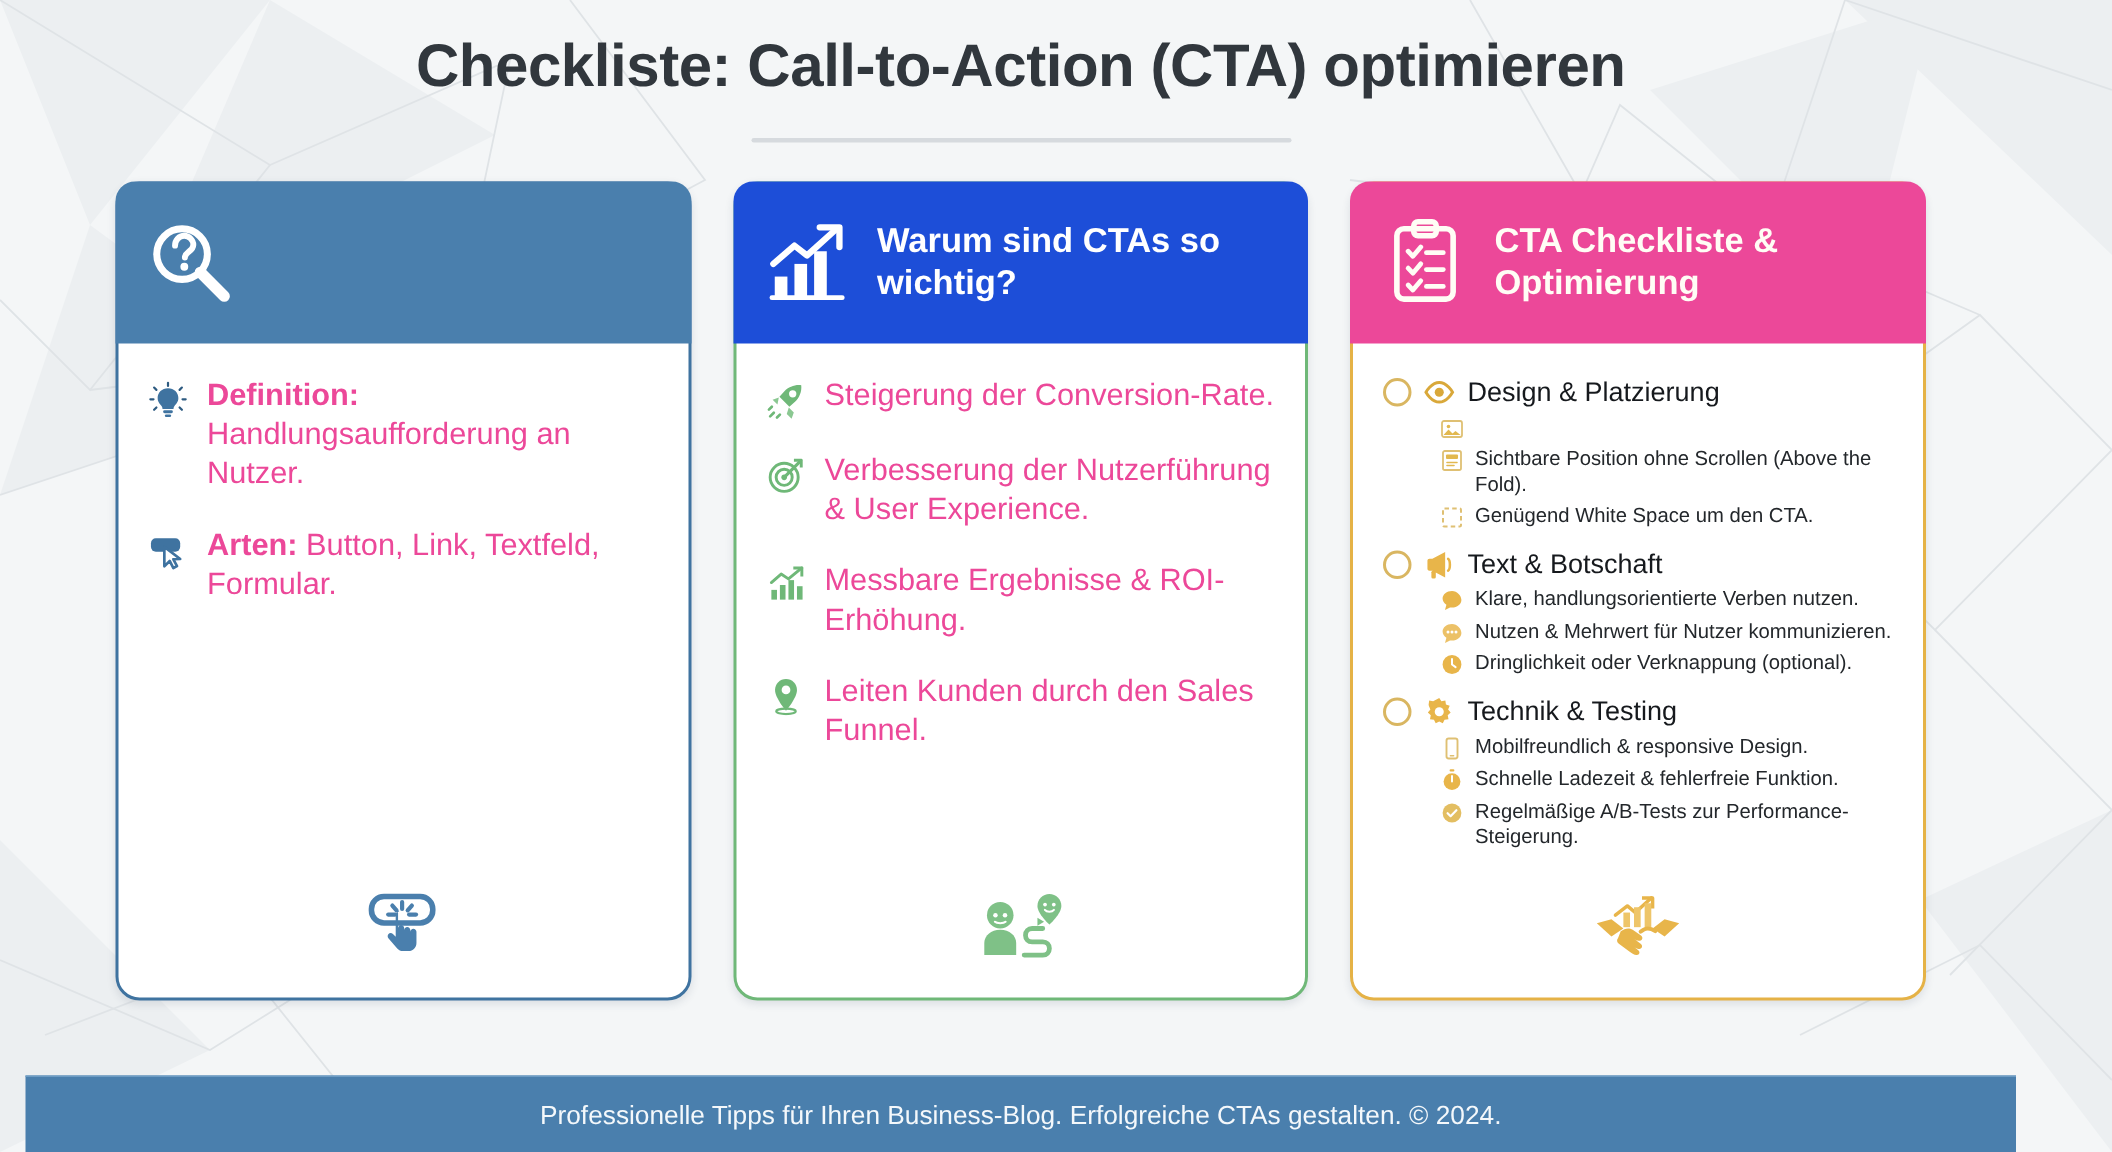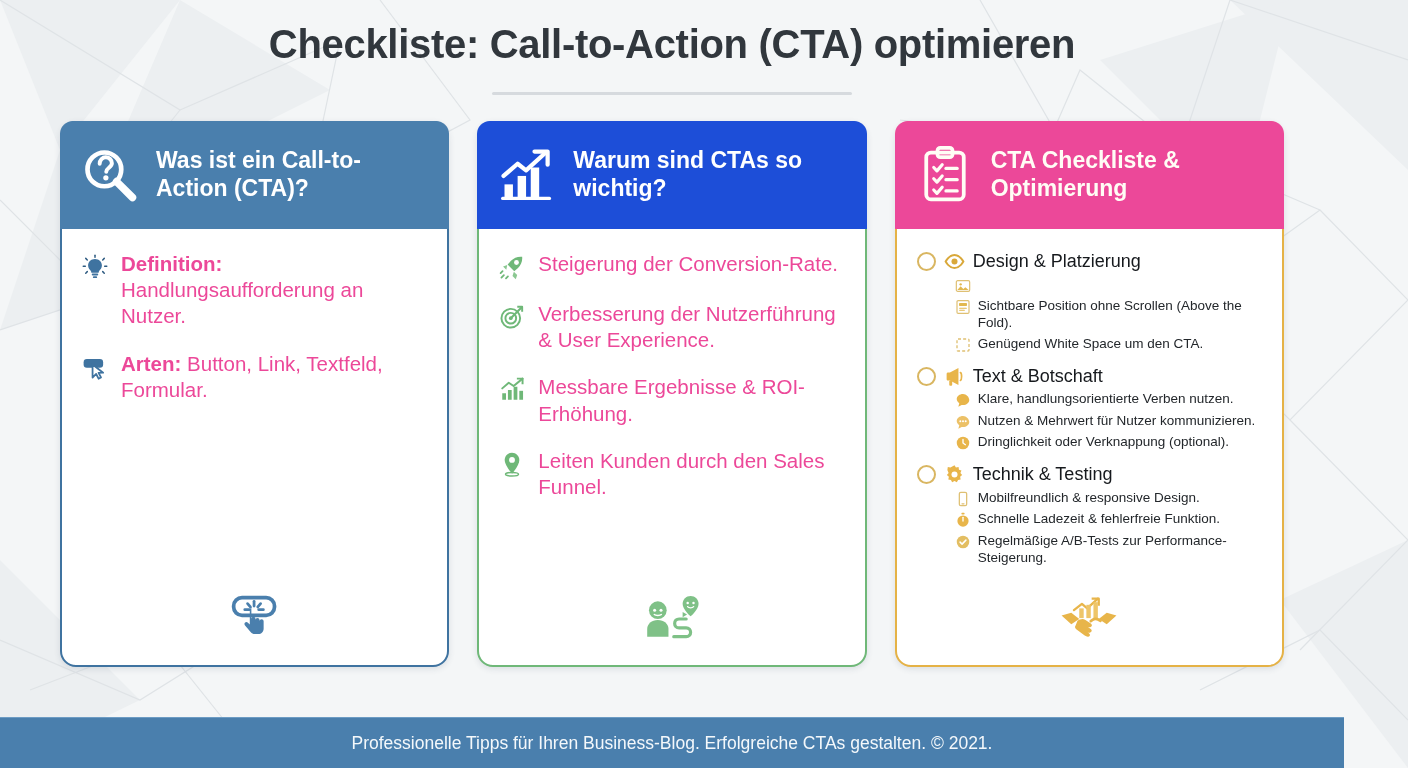--- a/index.html
+++ b/index.html
@@ -5,21 +5,21 @@
   * { margin:0; padding:0; box-sizing:border-box; }
   html, body { width:1408px; height:768px; overflow:hidden; }
   body {
     font-family:"Liberation Sans", sans-serif;
     background:#f2f4f6;
     position:relative;
   }
   
   #bg-texture { position:absolute; inset:0; z-index:0; }
 
-  #page-wrap { position:relative; z-index:2; width:1344px; height:768px; display:flex; flex-direction:column; }
+  #page-wrap { position:relative; z-index:2; width:1344px; height:768px; display:flex; flex-direction:column;padding-left:17px; }
 
   
   .title-area { padding-top:22px; text-align:center; }
   .main-title {
     font-size:40px; font-weight:bold; color:#31373d; letter-spacing:-0.3px;
     line-height:1.1;
   }
   .title-rule {
     width:360px; height:3px; background:#d6dade; border-radius:2px;
     margin:26px auto 0;
@@ -128,21 +128,20 @@
   <div class="cards-row">
 
     <div class="card blue">
       <div class="card-header">
         <svg class="hdr-icon" viewBox="0 0 64 64">
           <circle cx="26" cy="26" r="18" fill="none" stroke="#fff" stroke-width="5"></circle>
           <path d="M39 39 L56 56" stroke="#fff" stroke-width="8" stroke-linecap="round"></path>
           <path d="M21 20c0-4 3-7 6.5-7S34 16 34 19.5c0 4.5-6 5-6 9" fill="none" stroke="#fff" stroke-width="4.2" stroke-linecap="round"></path>
           <circle cx="27.6" cy="35" r="2.8" fill="#fff"></circle>
         </svg>
-        <h2>Was ist ein Call-to-Action (CTA)?</h2>
       </div>
       <div class="card-body">
 
         <div class="item">
           <svg class="it-icon" viewBox="0 0 32 32">
             <path d="M16 6c-5 0-8.5 3.6-8.5 8 0 3.2 2 5 3.2 6.6.6.8.8 1.6.8 2.4h9c0-.8.2-1.6.8-2.4C22.5 19 24.5 17.2 24.5 14c0-4.4-3.5-8-8.5-8z" fill="#3f73a0"></path>
             <rect x="12" y="24" width="8" height="2.4" rx="1.2" fill="#3f73a0"></rect>
             <rect x="13.4" y="27.4" width="5.2" height="2.2" rx="1.1" fill="#3f73a0"></rect>
             <g stroke="#2d5a80" stroke-width="1.8" stroke-linecap="round">
               <path d="M16 1.5v2.6"></path>
@@ -390,16 +389,16 @@
           <path d="M66 24l-11-3-9 7 9 6z" fill="#e8b54a"></path>
           <path d="M22 30c3-2 6-3 9-1l6 4c2 1.4 1.6 3.6-.6 4.2-1.6.4-3-.4-4.4-1.4l5 3.6c1.8 1.3 1.2 3.7-1 4-1.4.2-2.6-.5-3.8-1.4l3 2.3c1.6 1.2 1 3.4-1 3.6-1.8.2-3.6-1-5.2-2.2l-8.4-6.2c-1.6-1.2-1.8-3-.6-4.4z" fill="#e8b54a"></path>
           <path d="M48 30c-3-2-6-3-9-1l-2 1.4" fill="none" stroke="#e8b54a" stroke-width="3" stroke-linecap="round"></path>
         </svg>
       </div>
     </div>
 
   </div>
 
   <div class="footer-bar">
-    <span class="ftxt">Professionelle Tipps für Ihren Business-Blog. Erfolgreiche CTAs gestalten. © 2021.</span>
+    <span class="ftxt">Professionelle Tipps für Ihren Business-Blog. Erfolgreiche CTAs gestalten. © 2024.</span>
   </div>
 
 </div>
 
 </body></html>

